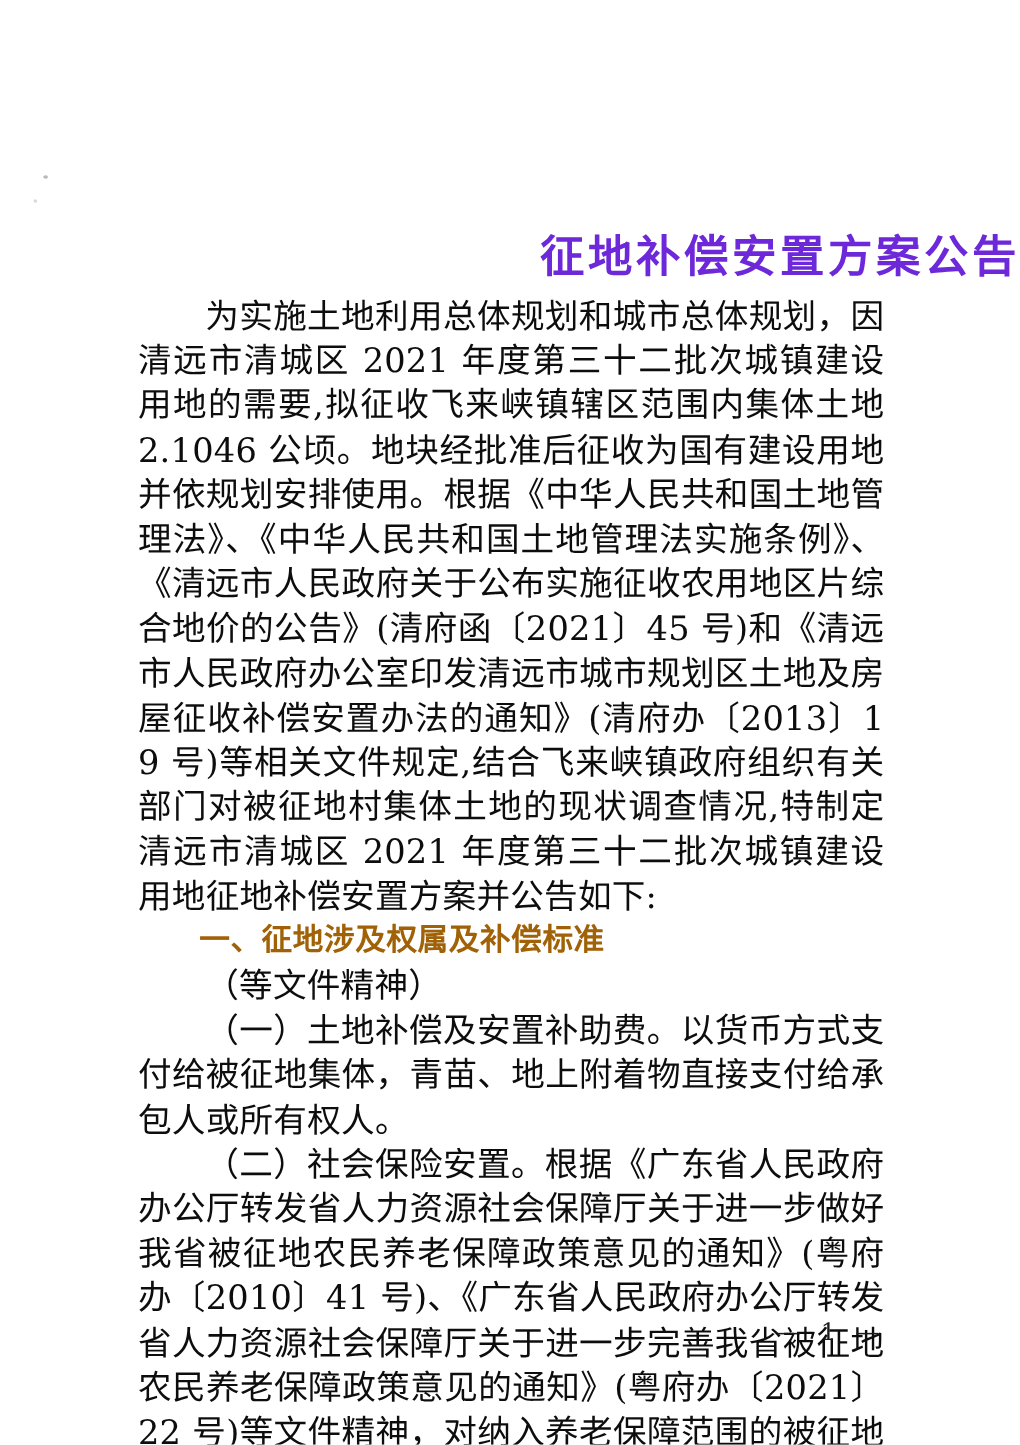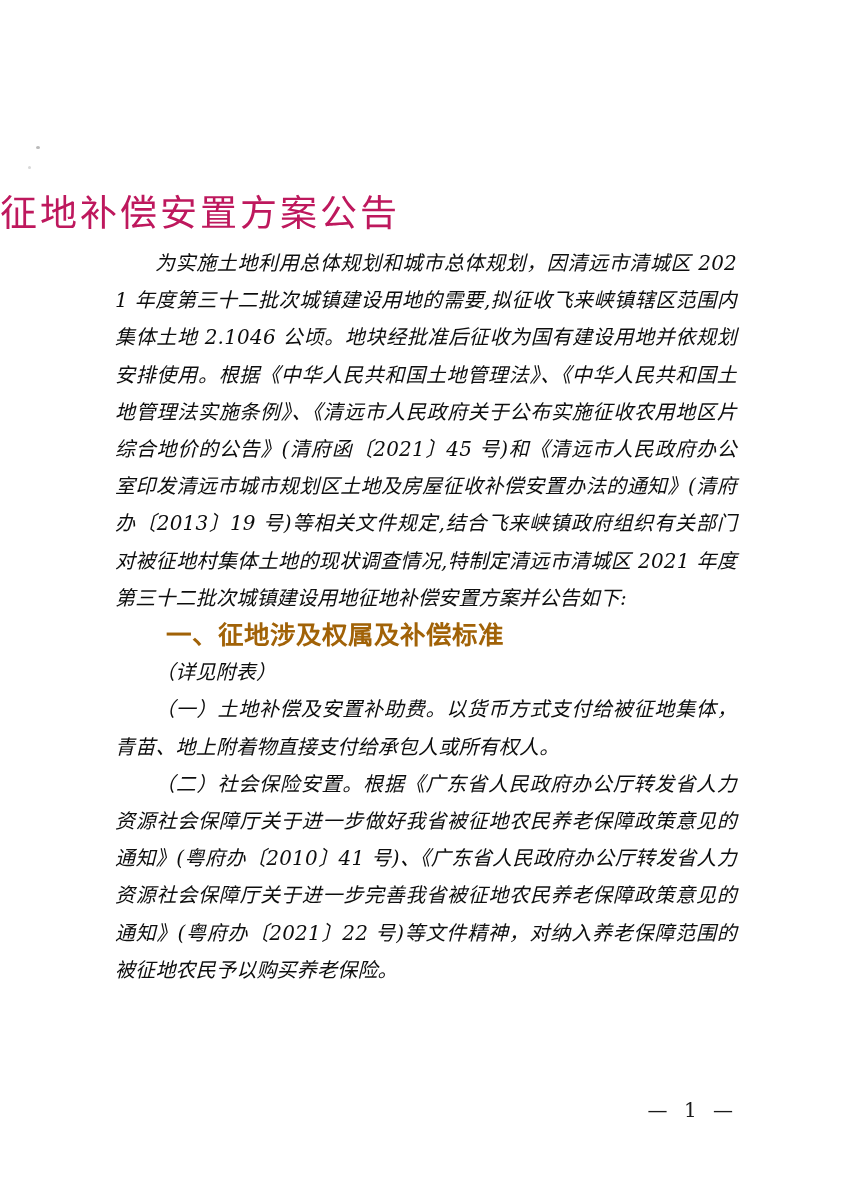--- a/index.html
+++ b/index.html
@@ -28,46 +28,45 @@
     pointer-events: none;
   }
   .speck-a { left: 36px; top: 146px; width: 4px; height: 3px; background: #b9b9b9; }
   .speck-b { left: 28px; top: 166px; width: 3px; height: 3px; background: #d8d8d8; }
 
   .doc-title {
     position: absolute;
     left: 0;
     right: 0;
     top: 167px;
-    text-align: left;
+    text-align: right;
     font-family: "DejaVu Serif", "Liberation Serif", serif;
-    font-weight: 400;
+    font-weight: 700;
     font-size: 37px;
     letter-spacing: 3px;
     line-height: 1.2;
-    color: #be185d;
+    color: #6d28d9;
   }
 
   .body-block {
     position: absolute;
     left: 115px;
     top: 245px;
     width: 622px;
   }
 
   p.para {
     margin: 0;
-    font-size: 20px;
+    font-size: 28px;
     line-height: 37.2px;
     text-align: justify;
     text-align-last: left;
     text-justify: inter-ideograph;
     letter-spacing: 0.2px;
     word-break: break-all;
-    font-style: italic;
   }
   p.indent {
     text-indent: 2em;
   }
   p.heading {
     margin: 0;
     font-family: "DejaVu Sans", "Liberation Sans", sans-serif;
     font-weight: 700;
     font-size: 25.5px;
     line-height: 37.2px;
@@ -95,21 +94,21 @@
   <span class="speck speck-b"></span>
 
   <h1 class="doc-title">征地补偿安置方案公告</h1>
 
   <div class="body-block">
 
     <p class="para indent">为实施土地利用总体规划和城市总体规划，因清远市清城区 2021 年度第三十二批次城镇建设用地的需要,拟征收飞来峡镇辖区范围内集体土地 2.1046 公顷。地块经批准后征收为国有建设用地并依规划安排使用。根据《中华人民共和国土地管理法》、《中华人民共和国土地管理法实施条例》、《清远市人民政府关于公布实施征收农用地区片综合地价的公告》(清府函〔2021〕45 号)和《清远市人民政府办公室印发清远市城市规划区土地及房屋征收补偿安置办法的通知》(清府办〔2013〕19 号)等相关文件规定,结合飞来峡镇政府组织有关部门对被征地村集体土地的现状调查情况,特制定清远市清城区 2021 年度第三十二批次城镇建设用地征地补偿安置方案并公告如下:</p>
 
     <p class="heading">一、征地涉及权属及补偿标准</p>
 
-    <p class="para indent">（详见附表）</p>
+    <p class="para indent">（等文件精神）</p>
 
 
     <p class="para indent">（一）土地补偿及安置补助费。以货币方式支付给被征地集体，青苗、地上附着物直接支付给承包人或所有权人。</p>
 
     <p class="para indent">（二）社会保险安置。根据《广东省人民政府办公厅转发省人力资源社会保障厅关于进一步做好我省被征地农民养老保障政策意见的通知》(粤府办〔2010〕41 号)、《广东省人民政府办公厅转发省人力资源社会保障厅关于进一步完善我省被征地农民养老保障政策意见的通知》(粤府办〔2021〕22 号)等文件精神，对纳入养老保障范围的被征地农民予以购买养老保险。</p>
 
   </div>
 
   <div class="page-footer">— 1 —</div>
 

